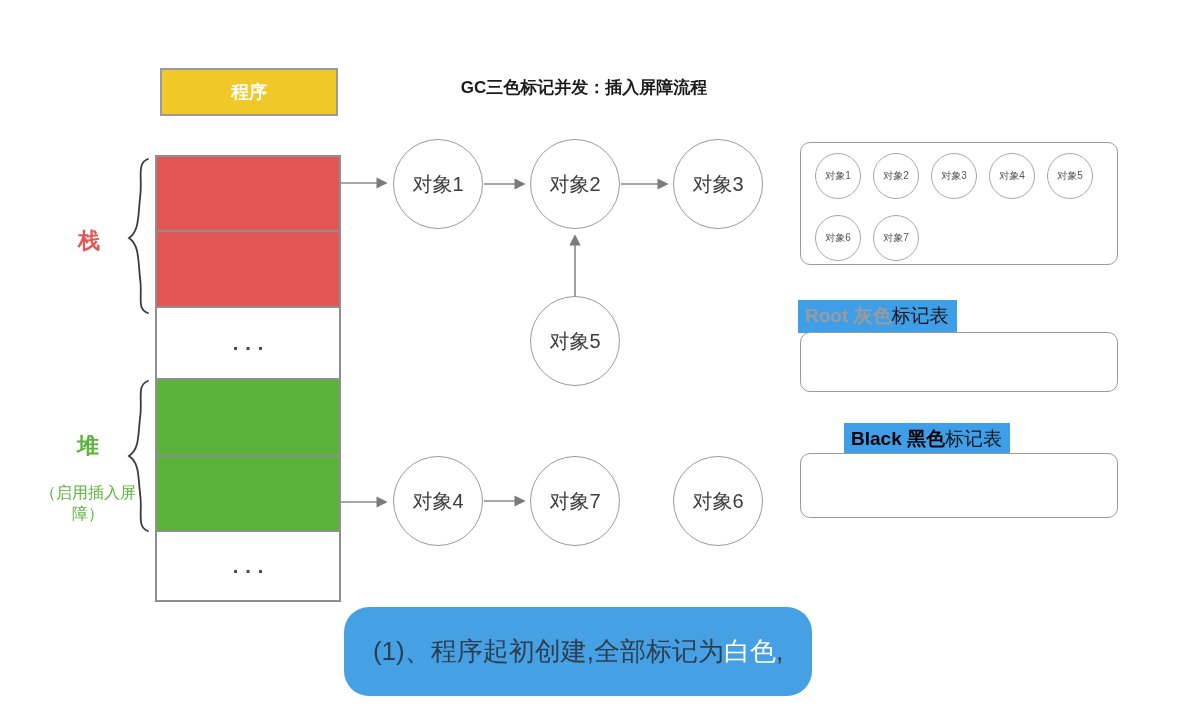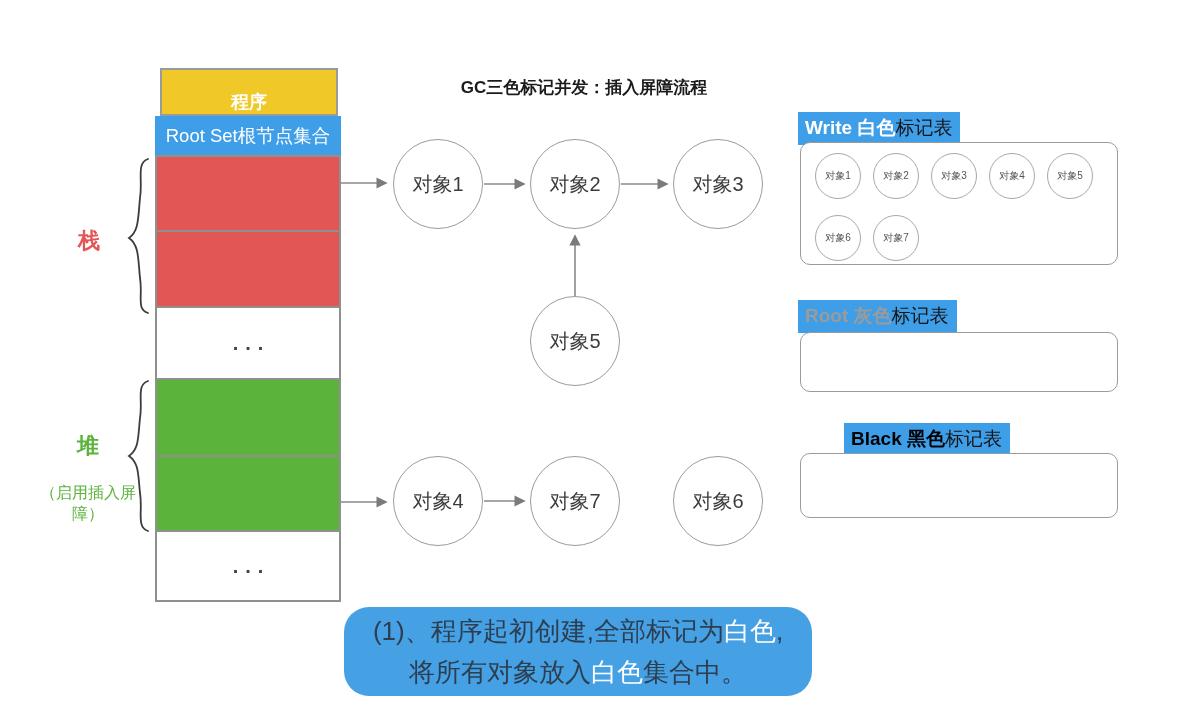--- a/index.html
+++ b/index.html
@@ -5,21 +5,21 @@
   html,body{margin:0;padding:0;background:#fff;}
   .stage{
     position:relative;width:1200px;height:708px;background:#ffffff;overflow:hidden;
     font-family:"Liberation Sans","DejaVu Sans",sans-serif;
   }
   .abs{position:absolute;}
   
   .title{left:0;top:36px;width:1168px;text-align:center;font-size:17px;font-weight:bold;color:#1b1b1b;margin-top:40px;}
   
   .program-box{left:160px;top:68px;width:178px;height:48px;background:var(--yellow);
-    border:2px solid #9a9a9a;box-sizing:border-box;display:flex;align-items:flex-end;justify-content:center;
+    border:2px solid #9a9a9a;box-sizing:border-box;display:flex;align-items:center;justify-content:center;
     color:#fff;font-size:18px;font-weight:bold;}
   .rootset-box{left:155px;top:116px;width:186px;height:39px;background:var(--blue);
     display:flex;align-items:center;justify-content:center;color:#fff;font-size:18.5px;}
   .mem-col{left:155px;top:155px;width:186px;display:flex;flex-direction:column;}
   .mem-block{box-sizing:border-box;border:2px solid #8f8f8f;width:186px;}
   .mem-block + .mem-block{margin-top:-2px;}
   .blk-red{background:var(--red);}
   .blk-green{background:var(--green);}
   .blk-white{background:#fff;display:flex;align-items:center;justify-content:center;
     color:#444;font-size:20px;font-weight:bold;letter-spacing:7px;text-indent:7px;}
@@ -77,23 +77,20 @@
     </g>
     <g stroke="#3c3c3c" stroke-width="1.8" fill="none" stroke-linecap="round">
       <path d="M148 159 C136 163,143 180,140 198 C138 218,139 231,129 238 C139 245,138 258,140 278 C143 296,136 309,148 313"></path>
       <path d="M148 381 C136 385,143 401,140 418 C138 438,139 449,129 456 C139 463,138 474,140 493 C143 511,136 527,148 531"></path>
     </g>
   </svg>
 
   <div class="abs program-box">
     <span>程序</span>
   </div>
-  <div class="abs rootset-box">
-    <span>Root Set根节点集合</span>
-  </div>
 
   <div class="abs mem-col">
     <div class="mem-block blk-red" style="height:77px"></div>
     <div class="mem-block blk-red" style="height:78px"></div>
     <div class="mem-block blk-white" style="height:74px">
       <span>...</span>
     </div>
     <div class="mem-block blk-green" style="height:79px"></div>
     <div class="mem-block blk-green" style="height:77px"></div>
     <div class="mem-block blk-white" style="height:72px">
@@ -120,23 +117,20 @@
   <div class="abs node" style="left:393px;top:456px">
     <span>对象4</span>
   </div>
   <div class="abs node" style="left:530px;top:456px">
     <span>对象7</span>
   </div>
   <div class="abs node" style="left:673px;top:456px">
     <span>对象6</span>
   </div>
 
-  <div class="abs tbl-head" style="left:798px;top:112px">
-    <span class="head-main head-white">Write 白色</span><span class="head-suffix">标记表</span>
-  </div>
   <div class="abs tbl-body white-body">
     <div class="chip">
         <span>对象1</span>
       </div>
     <div class="chip">
         <span>对象2</span>
       </div>
     <div class="chip">
         <span>对象3</span>
       </div>
@@ -161,18 +155,15 @@
 
   <div class="abs tbl-head" style="left:844px;top:423px">
     <span class="head-main head-black">Black 黑色</span><span class="head-suffix">标记表</span>
   </div>
   <div class="abs tbl-body black-body"></div>
 
   <div class="abs caption">
     <div class="caption-line">
       <span>(1)、程序起初创建,全部标记为</span><span class="seg-white">白色</span><span>,</span>
     </div>
-    <div class="caption-line">
-      <span>将所有对象放入</span><span class="seg-white">白色</span><span>集合中。</span>
-    </div>
   </div>
 
 </div>
 
 </body></html>

